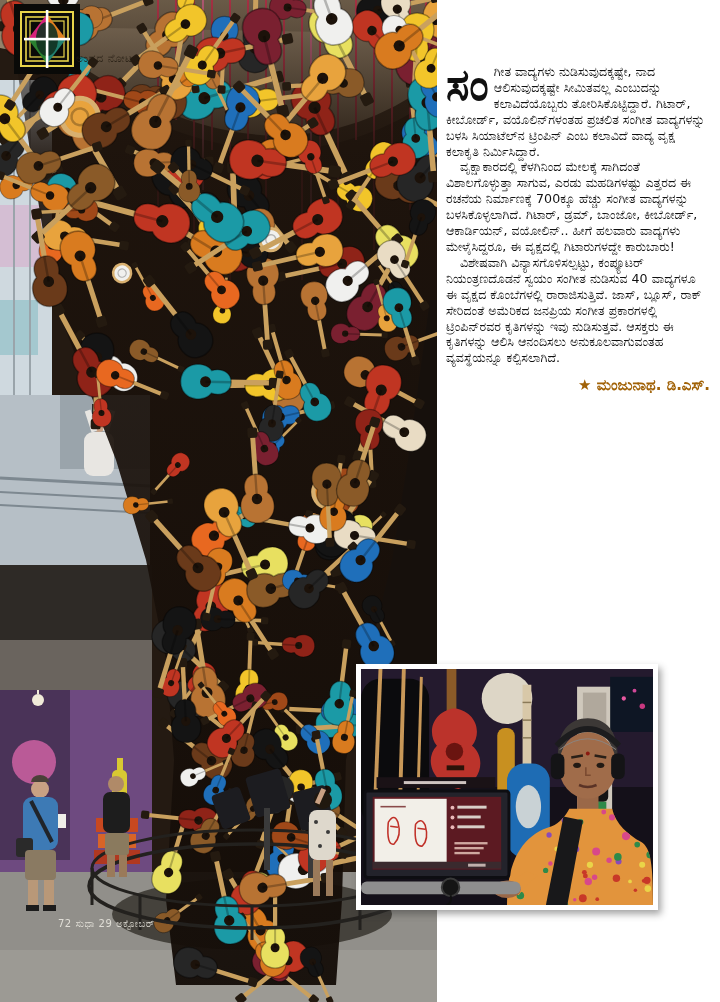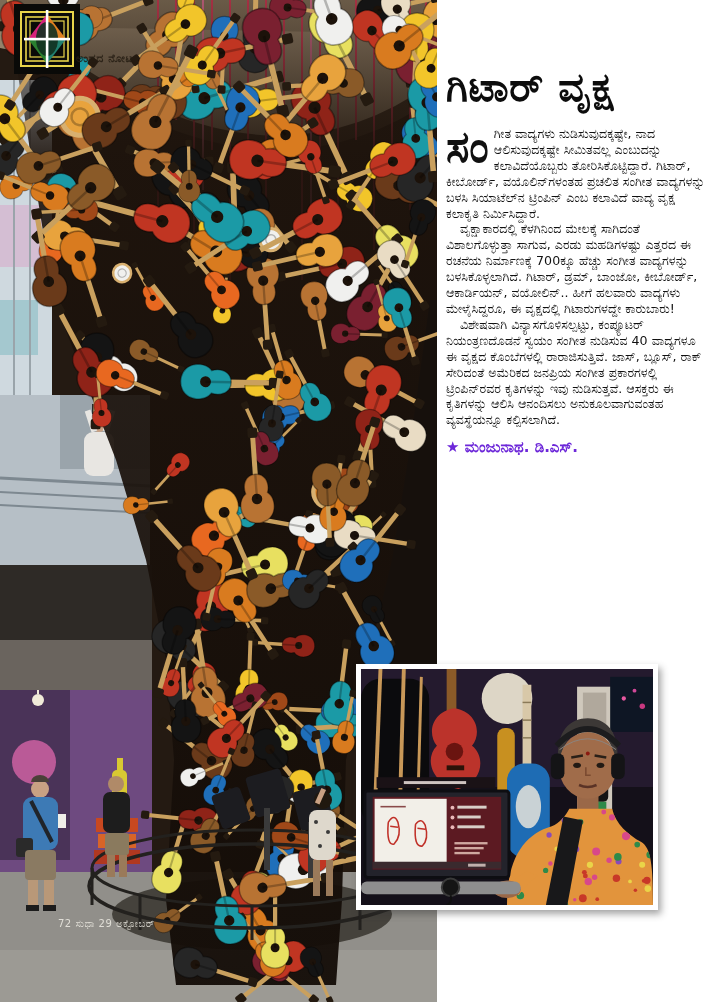--- a/index.html
+++ b/index.html
@@ -1,29 +1,29 @@
 <!DOCTYPE html>
 <html><head>
 <meta charset="utf-8">
 <style>
   html,body{margin:0;padding:0;background:#e8e8e8;}
   .page{position:relative;width:720px;height:1002px;background:#ffffff;overflow:hidden;
         font-family:"DejaVu Sans","Liberation Sans",sans-serif;margin:0 auto;}
   .main-photo{position:absolute;left:0;top:0;width:437px;height:1002px;}
   .main-photo svg{display:block;width:437px;height:1002px;}
   .logo-box{position:absolute;left:14px;top:4px;width:66px;height:70px;}
-  .section-tag{position:absolute;left:76px;top:52px;font-size:11px;font-weight:bold;
+  .section-tag{position:absolute;left:76px;top:52px;font-size:11px;font-weight:normal;
                color:#241c12;opacity:.85;letter-spacing:.5px;}
   .article{position:absolute;left:446px;top:64px;width:264px;color:#101010;}
   .headline{font-size:40px;line-height:46px;font-weight:700;margin:0 0 16px 0;
             letter-spacing:.5px;color:#0c0c0c;white-space:nowrap;}
   .body-copy p{font-size:12.6px;line-height:15.9px;margin:0;text-align:left;}
   .body-copy p.indent{text-indent:14px;}
   .dropcap{float:left;font-size:44px;line-height:36px;font-weight:700;padding:3px 5px 0 0;}
-  .byline{margin-top:10px;text-align:left;font-weight:700;font-size:15px;color:#6d28d9;}
+  .byline{margin-top:10px;text-align:right;font-weight:700;font-size:15px;color:#a16207;}
   .inset{position:absolute;left:356px;top:664px;width:302px;height:246px;background:#fff;
          padding:5px;box-sizing:border-box;box-shadow:3px 4px 7px rgba(50,50,50,.45);}
   .inset svg{display:block;width:292px;height:236px;}
   .page-footer{position:absolute;left:58px;top:918px;font-size:10px;
                color:rgba(238,236,228,.85);letter-spacing:.5px;text-align:right;}
 </style>
 </head>
 <body>
 
 <div class="page">
@@ -401,21 +401,20 @@
       <polygon points="33,60 52,35 33,35" fill="#208070"></polygon>
       <polygon points="33,60 14,35 33,35" fill="#2a8030"></polygon>
       <ellipse cx="33" cy="35" rx="11" ry="17" fill="#123020" opacity=".9"></ellipse>
       <rect x="31.8" y="6" width="2.6" height="58" fill="#ffffff"></rect>
       <rect x="10" y="33.8" width="46" height="2.6" fill="#ffffff"></rect>
     </svg>
   </div>
   <div class="section-tag">ಅಂದದ ನೋಟ</div>
 
   <div class="article">
-    <h1 class="headline">ಗಿಟಾರ್ ವೃಕ್ಷ</h1>
     <div class="body-copy">
       <p><span class="dropcap">ಸಂ</span><span>ಗೀತ ವಾದ್ಯಗಳು ನುಡಿಸುವುದಕ್ಕಷ್ಟೇ, ನಾದ ಆಲಿಸುವುದಕ್ಕಷ್ಟೇ ಸೀಮಿತವಲ್ಲ ಎಂಬುದನ್ನು ಕಲಾವಿದೆಯೊಬ್ಬರು ತೋರಿಸಿಕೊಟ್ಟಿದ್ದಾರೆ. ಗಿಟಾರ್, ಕೀಬೋರ್ಡ್, ವಯೊಲಿನ್‌ಗಳಂತಹ ಪ್ರಚಲಿತ ಸಂಗೀತ ವಾದ್ಯಗಳನ್ನು ಬಳಸಿ ಸಿಯಾಟೆಲ್‌ನ ಟ್ರಿಂಪಿನ್ ಎಂಬ ಕಲಾವಿದೆ ವಾದ್ಯ ವೃಕ್ಷ ಕಲಾಕೃತಿ ನಿರ್ಮಿಸಿದ್ದಾರೆ.</span></p>
       <p class="indent">ವೃಕ್ಷಾಕಾರದಲ್ಲಿ ಕೆಳಗಿನಿಂದ ಮೇಲಕ್ಕೆ ಸಾಗಿದಂತೆ ವಿಶಾಲಗೊಳ್ಳುತ್ತಾ ಸಾಗುವ, ಎರಡು ಮಹಡಿಗಳಷ್ಟು ಎತ್ತರದ ಈ ರಚನೆಯ ನಿರ್ಮಾಣಕ್ಕೆ 700ಕ್ಕೂ ಹೆಚ್ಚು ಸಂಗೀತ ವಾದ್ಯಗಳನ್ನು ಬಳಸಿಕೊಳ್ಳಲಾಗಿದೆ. ಗಿಟಾರ್, ಡ್ರಮ್, ಬಾಂಜೋ, ಕೀಬೋರ್ಡ್, ಆಕಾರ್ಡಿಯನ್, ವಯೋಲಿನ್.. ಹೀಗೆ ಹಲವಾರು ವಾದ್ಯಗಳು ಮೇಳೈಸಿದ್ದರೂ, ಈ ವೃಕ್ಷದಲ್ಲಿ ಗಿಟಾರುಗಳದ್ದೇ ಕಾರುಬಾರು!</p>
       <p class="indent">ವಿಶೇಷವಾಗಿ ವಿನ್ಯಾಸಗೊಳಿಸಲ್ಪಟ್ಟು, ಕಂಪ್ಯೂಟರ್ ನಿಯಂತ್ರಣದೊಡನೆ ಸ್ವಯಂ ಸಂಗೀತ ನುಡಿಸುವ 40 ವಾದ್ಯಗಳೂ ಈ ವೃಕ್ಷದ ಕೊಂಬೆಗಳಲ್ಲಿ ರಾರಾಜಿಸುತ್ತಿವೆ. ಜಾಸ್, ಬ್ಲೂಸ್, ರಾಕ್ ಸೇರಿದಂತೆ ಅಮೆರಿಕದ ಜನಪ್ರಿಯ ಸಂಗೀತ ಪ್ರಕಾರಗಳಲ್ಲಿ ಟ್ರಿಂಪಿನ್‌ರವರ ಕೃತಿಗಳನ್ನು ಇವು ನುಡಿಸುತ್ತವೆ. ಆಸಕ್ತರು ಈ ಕೃತಿಗಳನ್ನು ಆಲಿಸಿ ಆನಂದಿಸಲು ಅನುಕೂಲವಾಗುವಂತಹ ವ್ಯವಸ್ಥೆಯನ್ನೂ ಕಲ್ಪಿಸಲಾಗಿದೆ.</p>
     </div>
     <div class="byline">★ ಮಂಜುನಾಥ. ಡಿ.ಎಸ್.</div>
   </div>
 
   <div class="inset">
     <svg viewBox="0 0 300 240" preserveAspectRatio="none">

